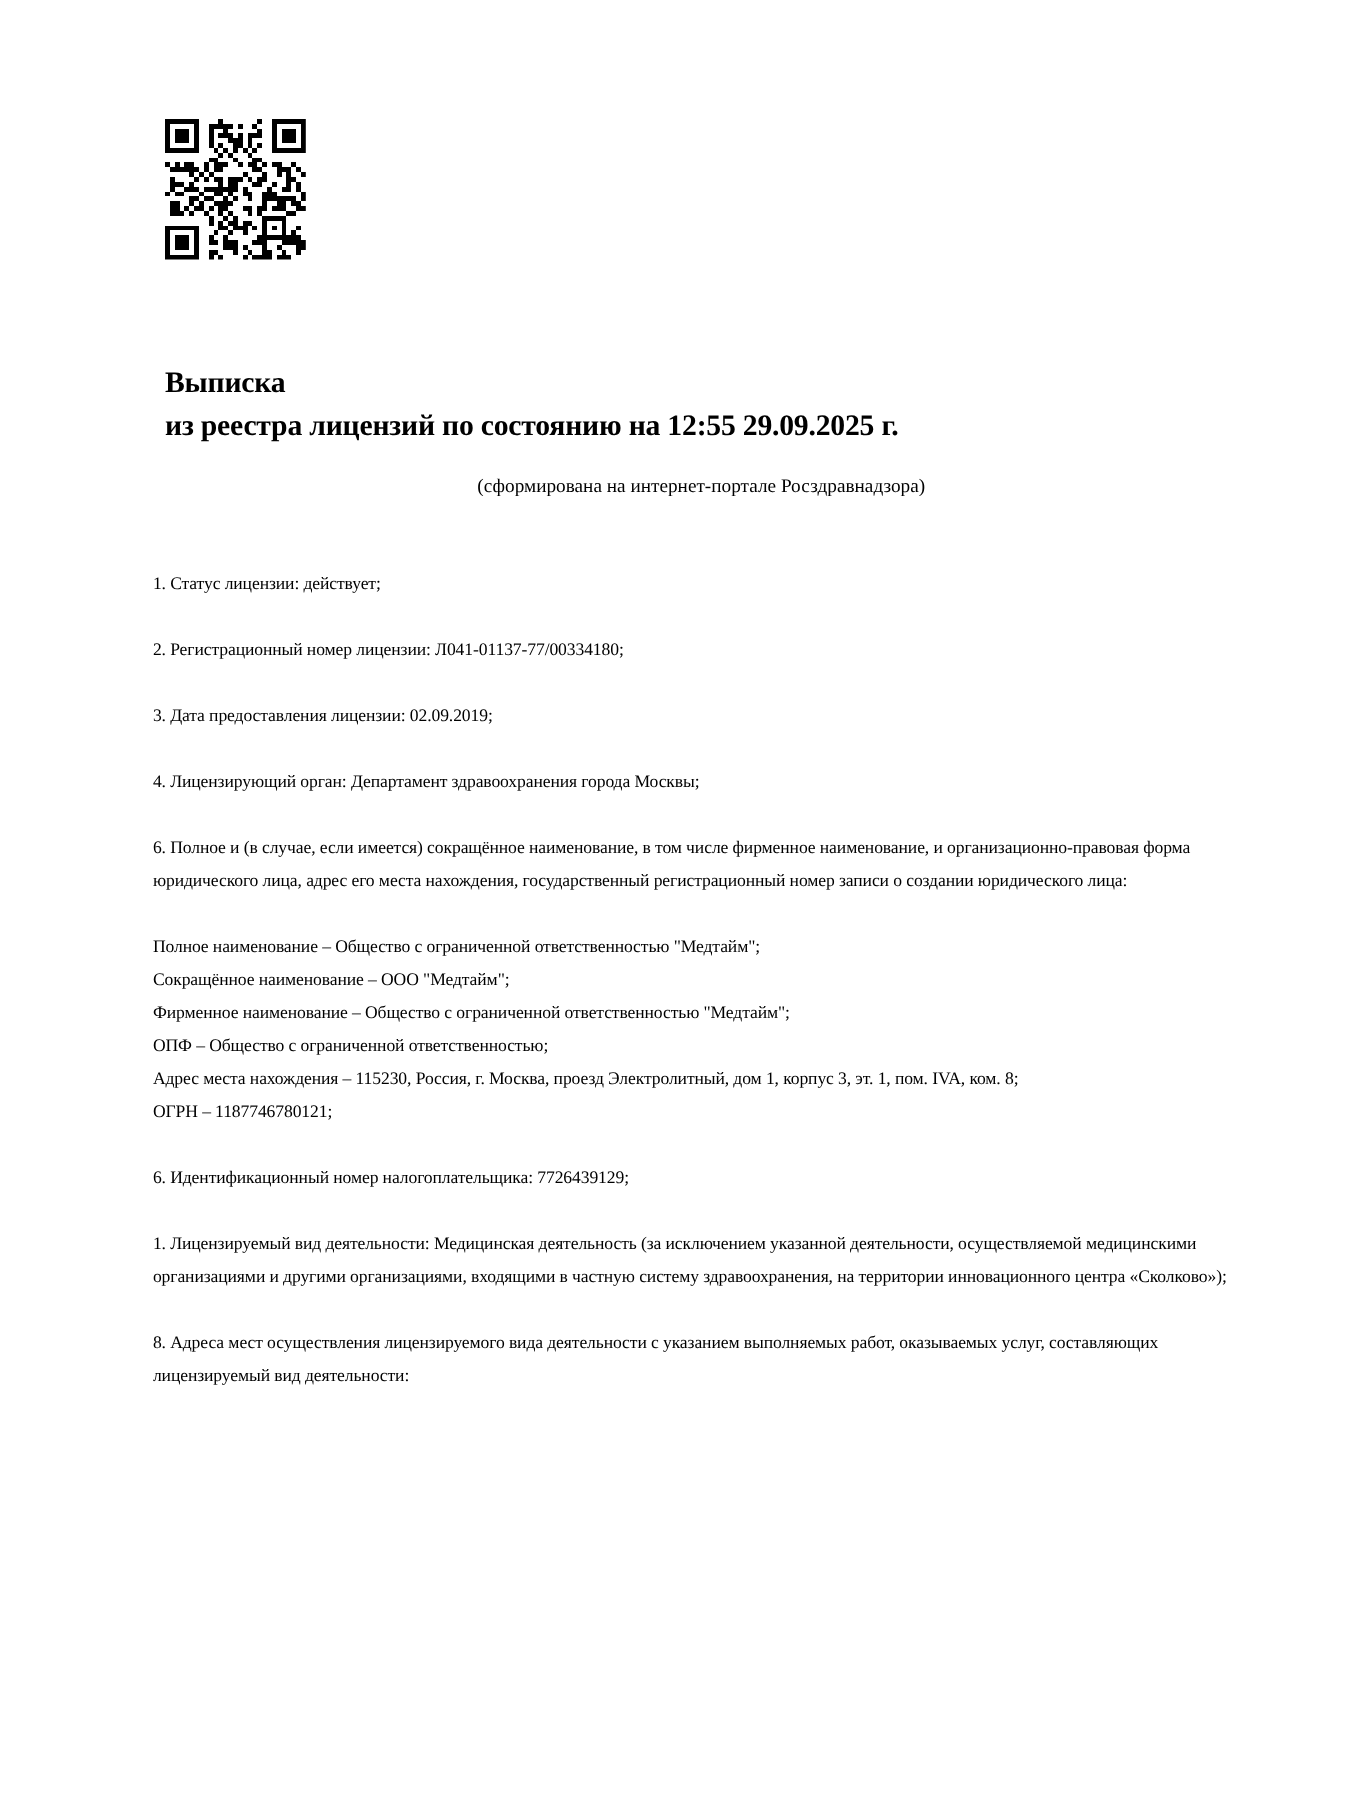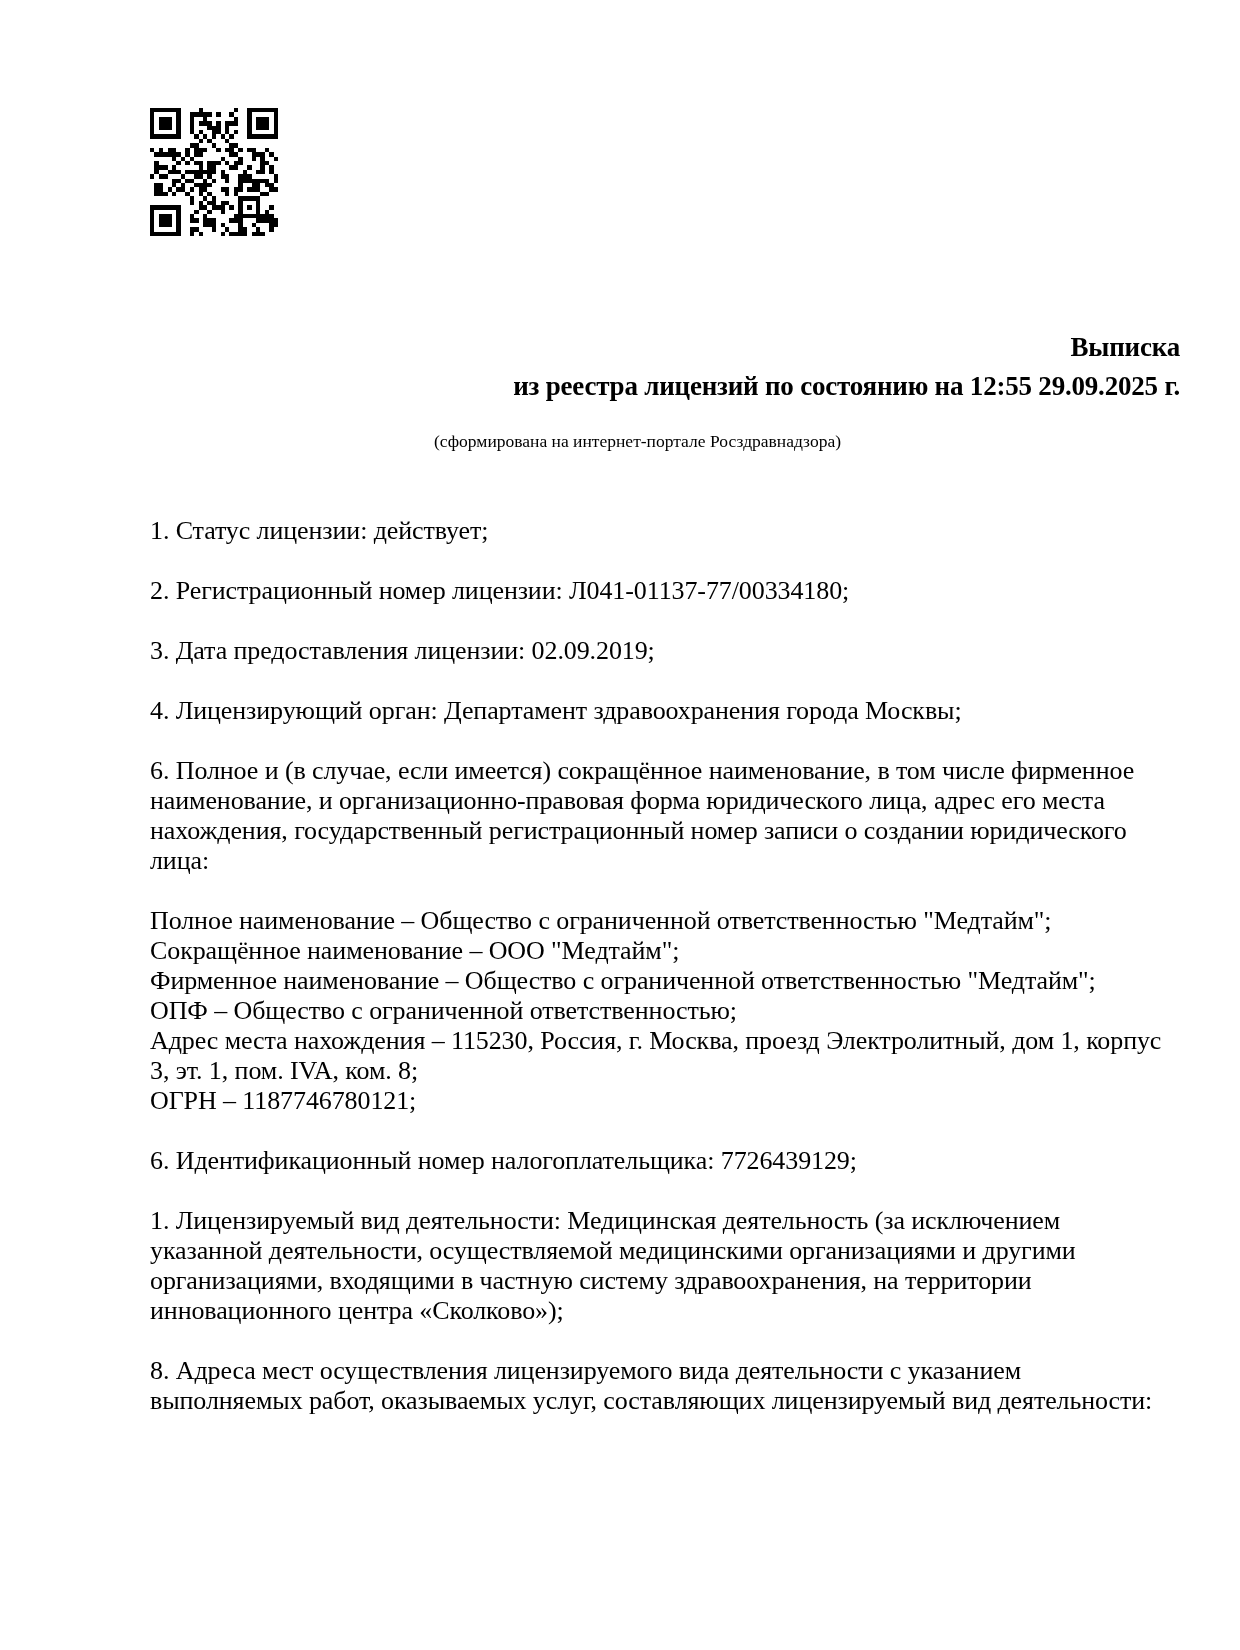--- a/index.html
+++ b/index.html
@@ -22,41 +22,41 @@
     top: 108px;
     width: 128px;
     height: 128px;
   }
   .qr svg { display: block; width: 128px; height: 128px; }
   .doc-title {
     position: absolute;
     left: 150px;
     top: 328px;
     width: 1030px;
-    text-align: right;
+    text-align: left;
     font-weight: bold;
     font-size: 27px;
     line-height: 39px;
     letter-spacing: -0.2px;
   }
   .doc-subtitle {
     position: absolute;
     left: 150px;
     top: 430px;
     width: 975px;
     text-align: center;
     font-size: 17.5px;
     line-height: 22px;
   }
   .doc-body {
     position: absolute;
-    left: 150px;
+    left: 139px;
     top: 516px;
     width: 1015px;
-    font-size: 26px;
+    font-size: 16px;
     line-height: 30px;
     letter-spacing: -0.1px;
   }
   .para {
     margin: 0 0 30px 0;
     white-space: pre-line;
   }
 </style>
 </head>
 <body>

